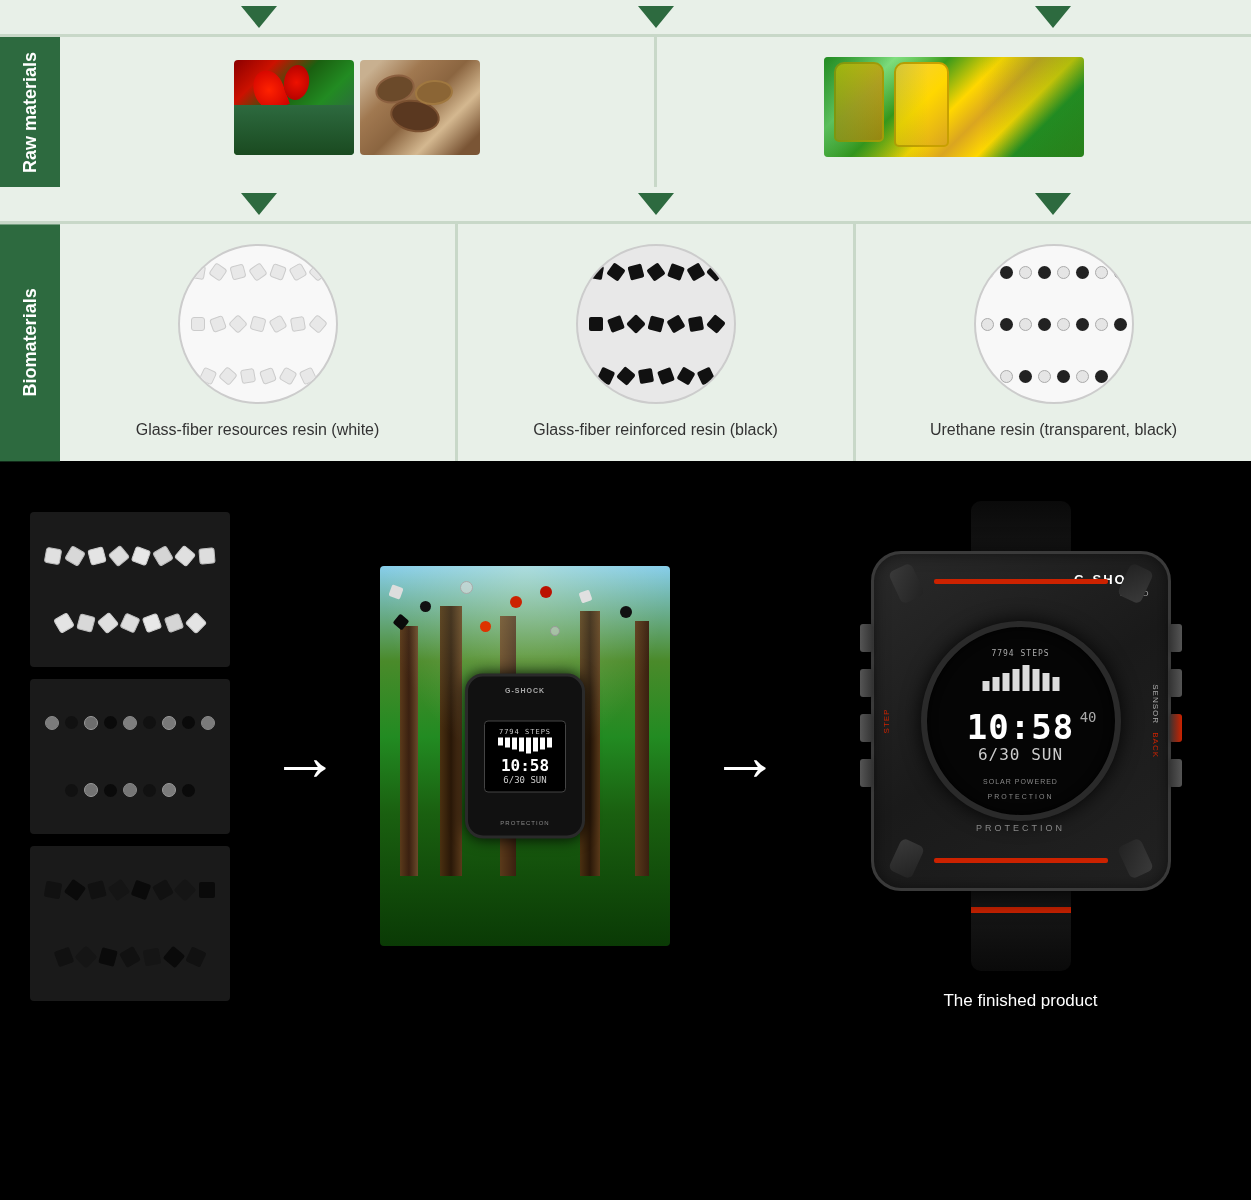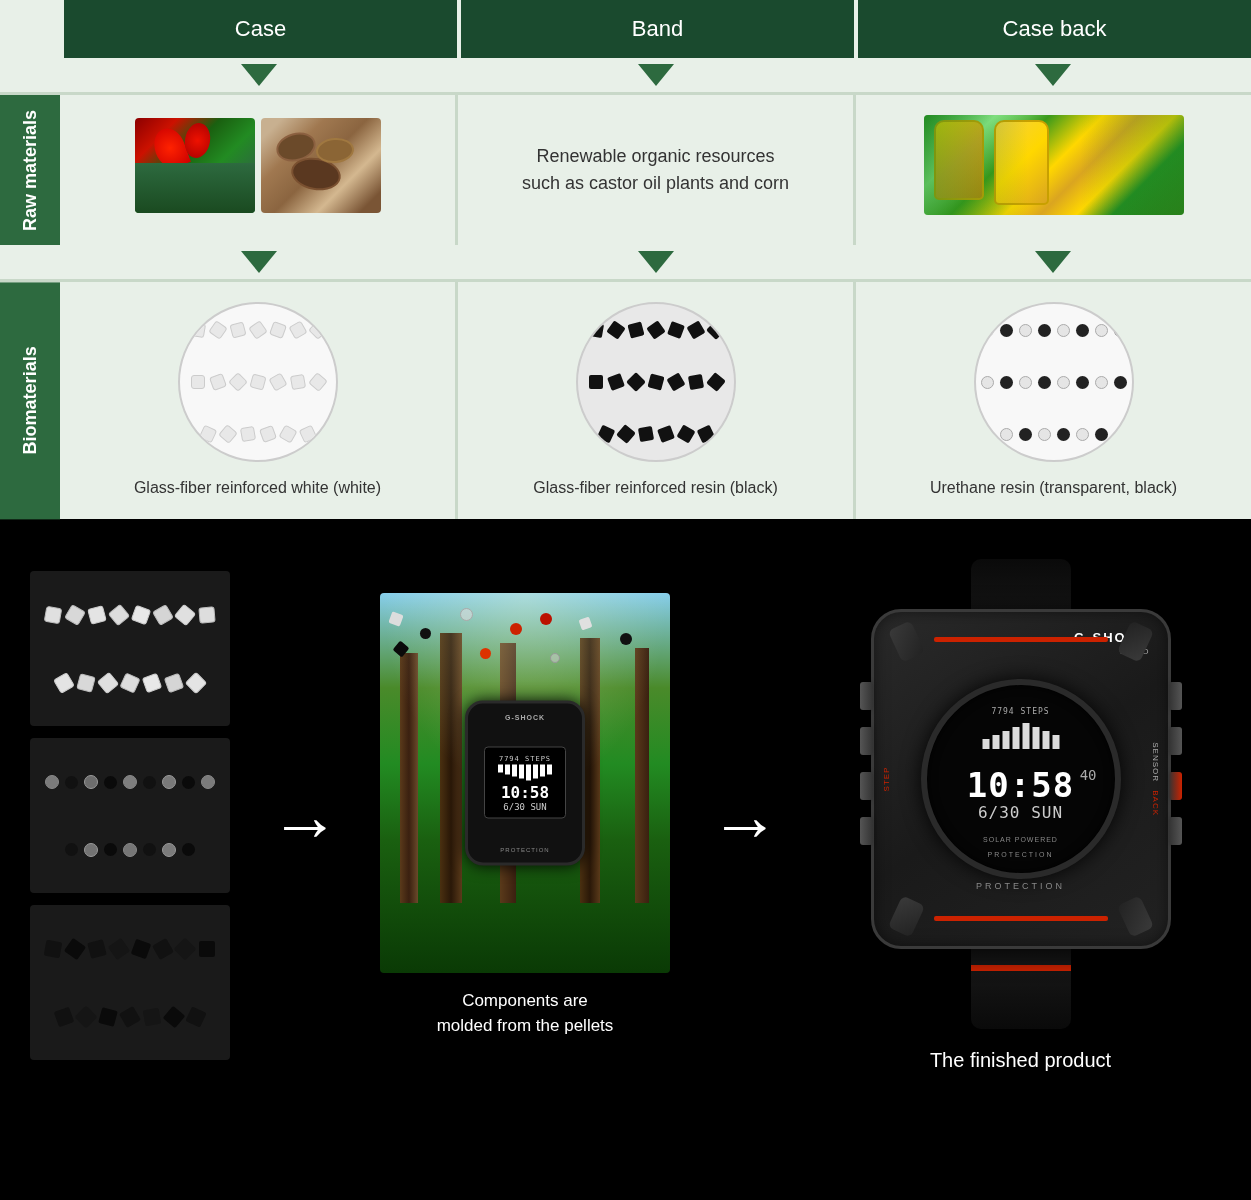--- a/index.html
+++ b/index.html
@@ -272,35 +272,29 @@
       flex: 1;
       display: flex;
       flex-direction: column;
       align-items: center;
       justify-content: center;
       gap: 20px;
     }
 
     .finished-caption {
       color: #fff;
-      font-size: 20px;
+      font-size: 17px;
       text-align: center;
     }
   </style>
 </head>
 <body>
 
 <div class="top-section">
 
-  <div class="header-row">
-    <div class="header-cell-empty"></div>
-    <div class="header-cell">Case</div>
-    <div class="header-cell">Band</div>
-    <div class="header-cell">Case back</div>
-  </div>
 
   <div class="arrow-row">
     <div class="arrow-cell-empty"></div>
     <div class="arrow-cell">
       <div class="arrow-down"></div>
     </div>
     <div class="arrow-cell">
       <div class="arrow-down"></div>
     </div>
     <div class="arrow-cell">
@@ -321,26 +315,20 @@
             <div style="position:absolute; bottom:0; left:0; right:0; height:50px; background:linear-gradient(180deg, #2d6a3f, #1a4a20);"></div>
           </div>
           <div class="img-castor-seeds img-placeholder" style="background: linear-gradient(135deg, #c8b090 10%, #a07850 30%, #8B6540 50%, #d4b890 70%, #7a5535 90%); position:relative;">
             <div style="position:absolute; top:15px; left:15px; width:40px; height:28px; background:#6b4a2a; border-radius:50%; border:2px solid #8B6040; transform:rotate(-15deg);"></div>
             <div style="position:absolute; top:40px; left:30px; width:50px; height:32px; background:#5a3820; border-radius:50%; border:2px solid #7a5030; transform:rotate(10deg);"></div>
             <div style="position:absolute; top:20px; left:55px; width:38px; height:25px; background:#8B6535; border-radius:50%; border:2px solid #a07840; transform:rotate(-5deg);"></div>
           </div>
         </div>
       </div>
 
-      <div class="cell">
-        <div class="raw-materials-text">
-          <span style="white-space: pre-line;">Renewable organic resources
-such as castor oil plants and corn</span>
-        </div>
-      </div>
 
       <div class="cell">
         <div class="cell-images">
           <div class="img-corn img-placeholder" style="width:260px; height:100px; background: linear-gradient(135deg, #228B22 0%, #90EE90 20%, #3a9a1a 35%, #FFD700 50%, #DAA520 60%, #FFD700 70%, #228B22 80%, #2d7a15 100%); position:relative;">
             <div style="position:absolute; top:5px; left:10px; width:50px; height:80px; background:linear-gradient(135deg, #FFD700, #DAA520, #B8860B); border-radius:10px 10px 5px 5px; border:2px solid #c8a000;"></div>
             <div style="position:absolute; top:5px; left:70px; width:55px; height:85px; background:linear-gradient(135deg, #F4D03F, #FFD700, #DAA520); border-radius:10px 10px 5px 5px; border:2px solid #c8a000;"></div>
             <div style="position:absolute; top:0; left:0; right:0; bottom:0; background:linear-gradient(90deg, rgba(34,139,34,0.5) 0%, transparent 40%, transparent 60%, rgba(34,139,34,0.4) 100%);"></div>
           </div>
         </div>
       </div>
@@ -381,21 +369,21 @@
           <div class="pellet-white" style="transform:rotate(60deg);"></div>
           <div class="pellet-white" style="transform:rotate(-10deg);"></div>
           <div class="pellet-white" style="transform:rotate(40deg);"></div>
           <div class="pellet-white" style="transform:rotate(25deg);"></div>
           <div class="pellet-white" style="transform:rotate(-50deg);"></div>
           <div class="pellet-white" style="transform:rotate(80deg);"></div>
           <div class="pellet-white" style="transform:rotate(-20deg);"></div>
           <div class="pellet-white" style="transform:rotate(30deg);"></div>
           <div class="pellet-white" style="transform:rotate(65deg);"></div>
         </div>
-        <div class="cell-label">Glass-fiber reinforced white (white)</div>
+        <div class="cell-label">Glass-fiber resources resin (white)</div>
       </div>
 
       <div class="cell">
         <div class="bio-circle" style="background:#e8e8e8;">
           <div class="pellet-black-sq" style="transform:rotate(10deg);"></div>
           <div class="pellet-black-sq" style="transform:rotate(35deg);"></div>
           <div class="pellet-black-sq" style="transform:rotate(-15deg);"></div>
           <div class="pellet-black-sq" style="transform:rotate(55deg);"></div>
           <div class="pellet-black-sq" style="transform:rotate(20deg);"></div>
           <div class="pellet-black-sq" style="transform:rotate(-30deg);"></div>
@@ -553,24 +541,20 @@
             <div style="width:5px;height:12px;background:#fff;"></div>
             <div style="width:5px;height:10px;background:#fff;"></div>
           </div>
           <div style="color:#fff; font-size:16px; font-weight:bold; font-family:monospace;">10:58</div>
           <div style="color:#ccc; font-size:9px; font-family:monospace;">6/30 SUN</div>
         </div>
         <div style="position:absolute; top:10px; left:50%; transform:translateX(-50%); color:#aaa; font-size:7px; font-weight:bold; letter-spacing:1px;">G-SHOCK</div>
         <div style="position:absolute; bottom:10px; left:50%; transform:translateX(-50%); color:#888; font-size:6px; letter-spacing:1px; white-space:nowrap;">PROTECTION</div>
       </div>
     </div>
-    <div class="molded-caption">
-      <span style="white-space:pre-line;">Components are
-molded from the pellets</span>
-    </div>
   </div>
 
   <div class="flow-arrow">→</div>
 
   <div class="finished-container">
 
     <div style="position:relative; width:340px; height:470px;">
 
       <div style="position:absolute; top:0; left:50%; transform:translateX(-50%); width:100px; height:80px; background:linear-gradient(180deg, #0a0a0a, #1a1a1a); border-radius:10px 10px 0 0; z-index:1;"></div>
 

